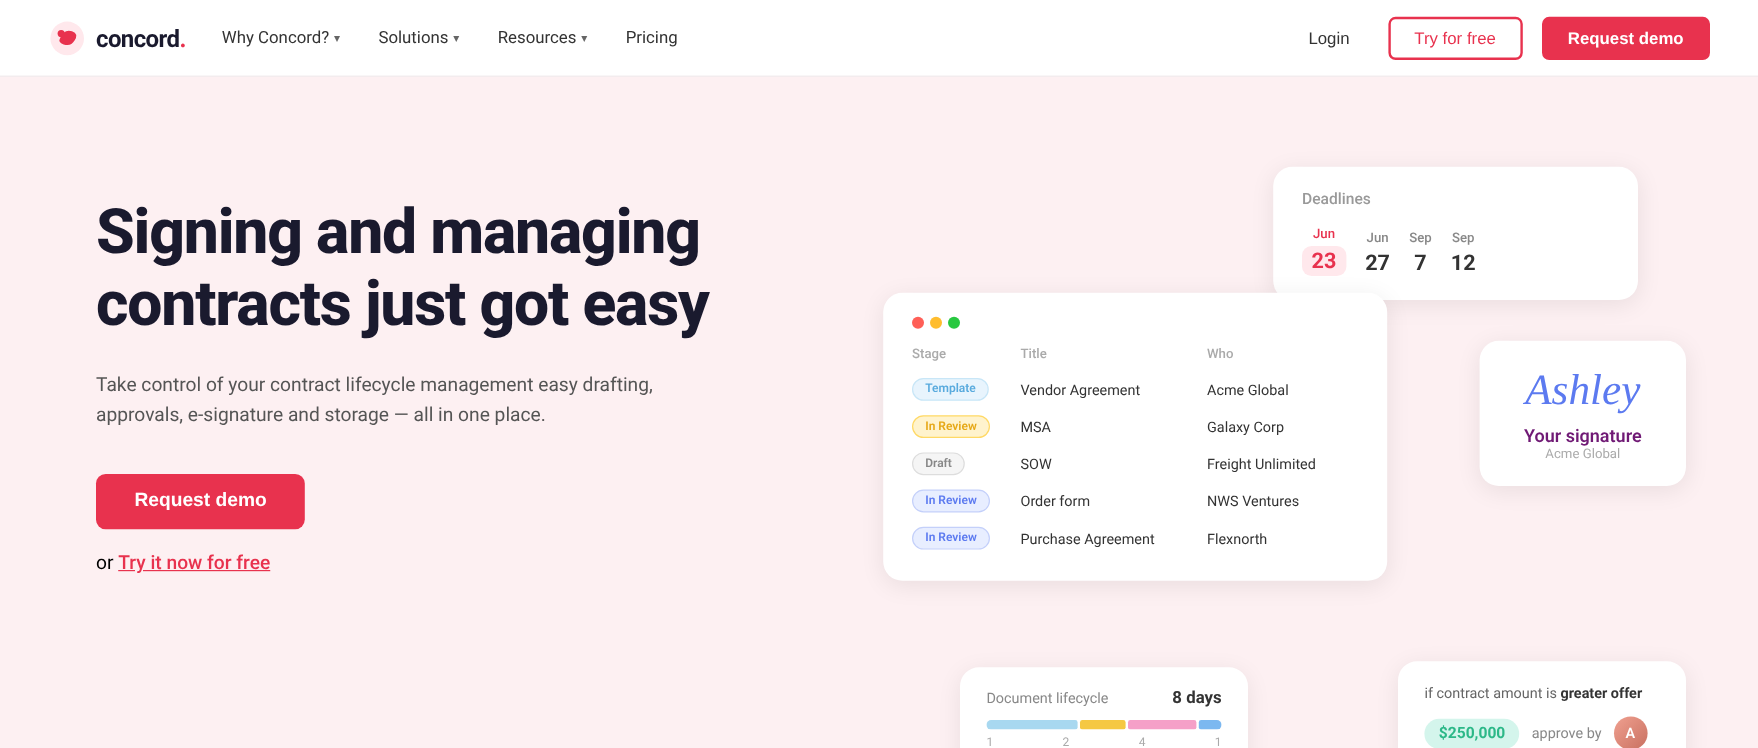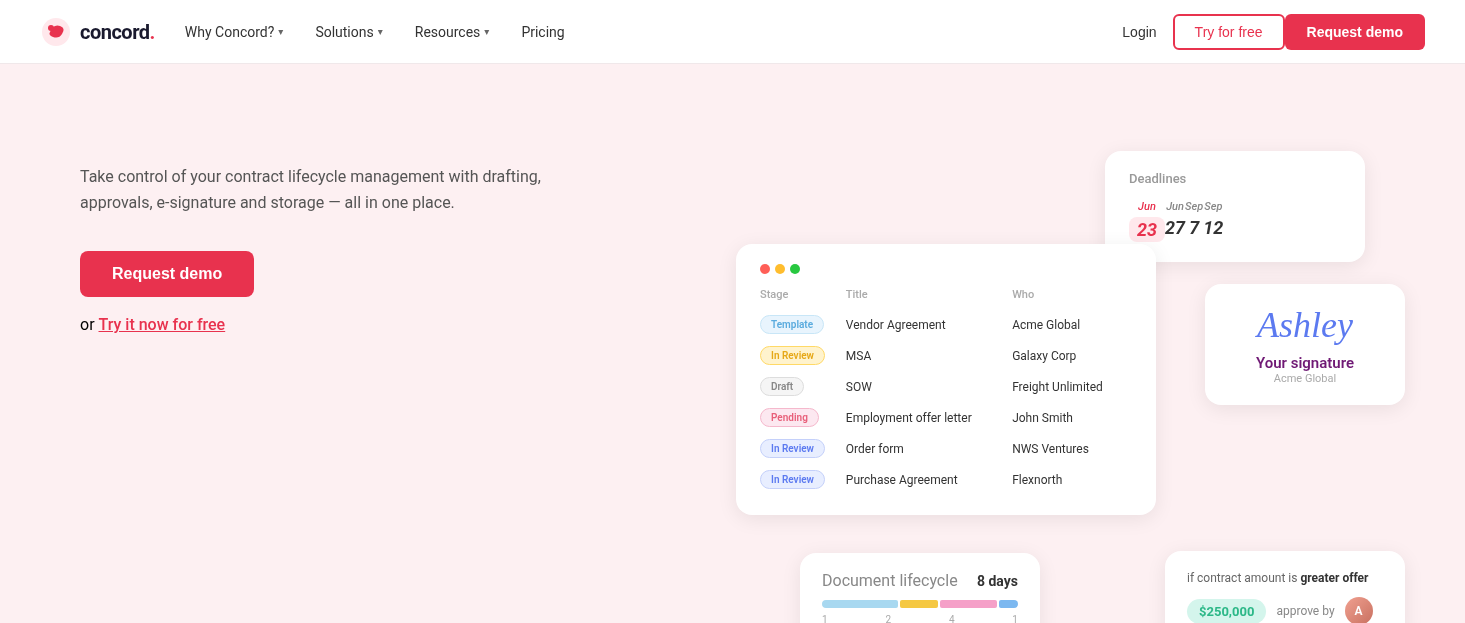--- a/index.html
+++ b/index.html
@@ -65,21 +65,21 @@
     }
     .nav-pricing {
       font-size: 14px;
       color: #333;
       padding: 8px 14px;
       cursor: pointer;
     }
     .nav-actions {
       display: flex;
       align-items: center;
-      gap: 0;
+      gap: 16px;
     }
     .btn-login {
       font-size: 14px;
       color: #333;
       background: none;
       border: none;
       cursor: pointer;
       padding: 8px 16px;
     }
     .btn-try-free {
@@ -170,40 +170,39 @@
     .hero-right {
       flex: 1;
       position: relative;
       height: 559px;
       margin-left: 40px;
     }
 
     
     .card-deadlines {
       position: absolute;
-      top: 27px;
+      top: 15px;
       right: 60px;
       background: #fff;
       border-radius: 16px;
       padding: 20px 24px;
       box-shadow: 0 4px 20px rgba(0,0,0,0.08);
-      width: 260px;
+      width: 304px;
       margin-left: 40px;
     }
     .card-deadlines-title {
       font-size: 13px;
       color: #999;
       margin-bottom: 14px;
       font-weight: 500;
     }
     .deadlines-dates {
       display: flex;
-      gap: 0;
-      align-items: flex-start;
-      font-style: italic;
+      gap: 16px;
+      align-items: flex-end;
     }
     .deadline-item {
       display: flex;
       flex-direction: column;
       align-items: center;
       gap: 4px;
     }
     .deadline-month {
       font-size: 11px;
       color: #888;
@@ -282,21 +281,21 @@
 
     
     .card-signature {
       position: absolute;
       top: 160px;
       right: 20px;
       background: #fff;
       border-radius: 16px;
       padding: 20px 24px;
       box-shadow: 0 4px 20px rgba(0,0,0,0.08);
-      width: 200px;
+      width: 172px;
       text-align: center;
     }
     .signature-script {
       font-family: 'Brush Script MT', cursive;
       font-size: 36px;
       color: #5c7af0;
       margin-bottom: 8px;
       font-style: italic;
     }
     .signature-label {
@@ -320,21 +319,21 @@
       box-shadow: 0 4px 20px rgba(0,0,0,0.08);
       width: 240px;
     }
     .lifecycle-header {
       display: flex;
       justify-content: space-between;
       align-items: center;
       margin-bottom: 10px;
     }
     .lifecycle-title {
-      font-size: 16px;
+      font-size: 12px;
       color: #888;
     }
     .lifecycle-days {
       font-size: 14px;
       font-weight: 700;
       color: #333;
     }
     .lifecycle-bar {
       display: flex;
       height: 8px;
@@ -440,21 +439,22 @@
 
   <div class="nav-actions">
     <button class="btn-login">Login</button>
     <button class="btn-try-free">Try for free</button>
     <button class="btn-request-demo">Request demo</button>
   </div>
 </nav>
 
 <section class="hero">
   <div class="hero-left">
-    <p class="hero-subtitle">Take control of your contract lifecycle management with drafting, approvals, e-signature and storage — all in one place.</p>
+    <h1 class="hero-title">Signing and managing contracts just got easy</h1>
+    <p class="hero-subtitle">Take control of your contract lifecycle management easy drafting, approvals, e-signature and storage — all in one place.</p>
     <div class="hero-form">
       <button class="btn-hero-demo">Request demo</button>
     </div>
     <div>
       <span>or </span>
       <span class="hero-try-link">Try it now for free</span>
     </div>
   </div>
 
   <div class="hero-right">
@@ -505,25 +505,20 @@
             <td><span class="stage-badge badge-in-review-yellow">In Review</span></td>
             <td>MSA</td>
             <td>Galaxy Corp</td>
           </tr>
           <tr>
             <td><span class="stage-badge badge-draft">Draft</span></td>
             <td>SOW</td>
             <td>Freight Unlimited</td>
           </tr>
           <tr>
-            <td><span class="stage-badge badge-pending">Pending</span></td>
-            <td>Employment offer letter</td>
-            <td>John Smith</td>
-          </tr>
-          <tr>
             <td><span class="stage-badge badge-in-review-blue">In Review</span></td>
             <td>Order form</td>
             <td>NWS Ventures</td>
           </tr>
           <tr>
             <td><span class="stage-badge badge-in-review-blue">In Review</span></td>
             <td>Purchase Agreement</td>
             <td>Flexnorth</td>
           </tr>
         </tbody>

